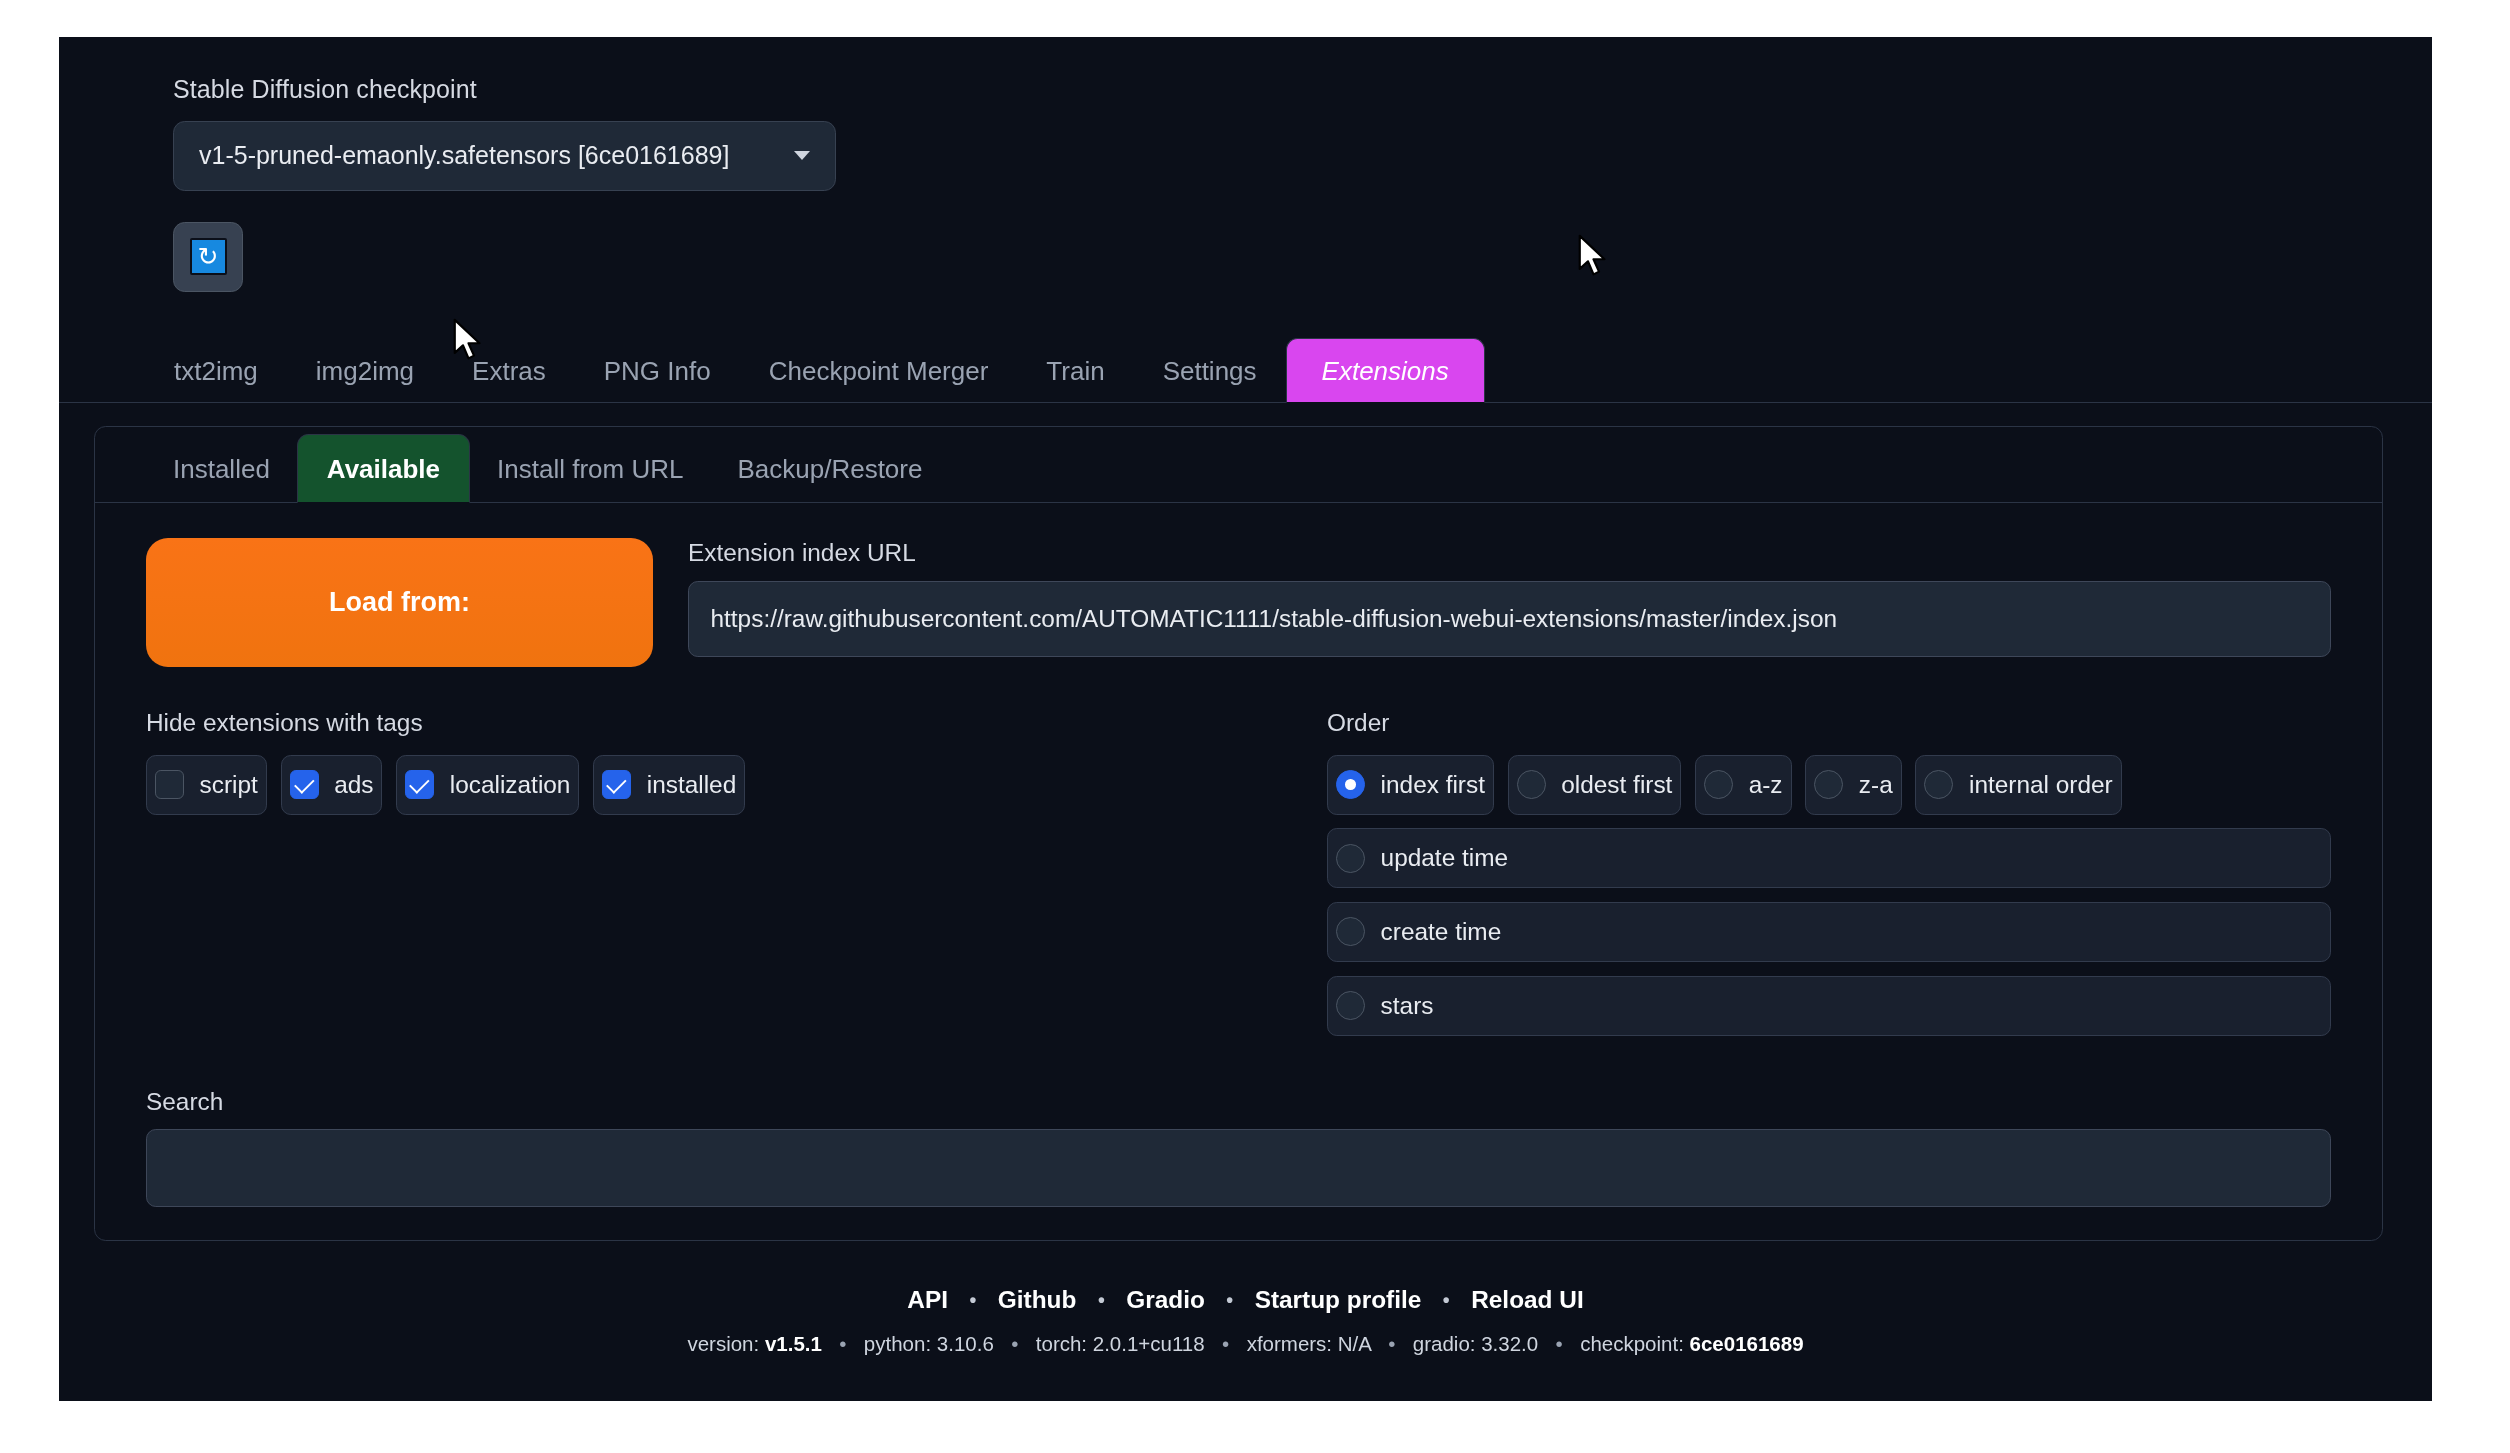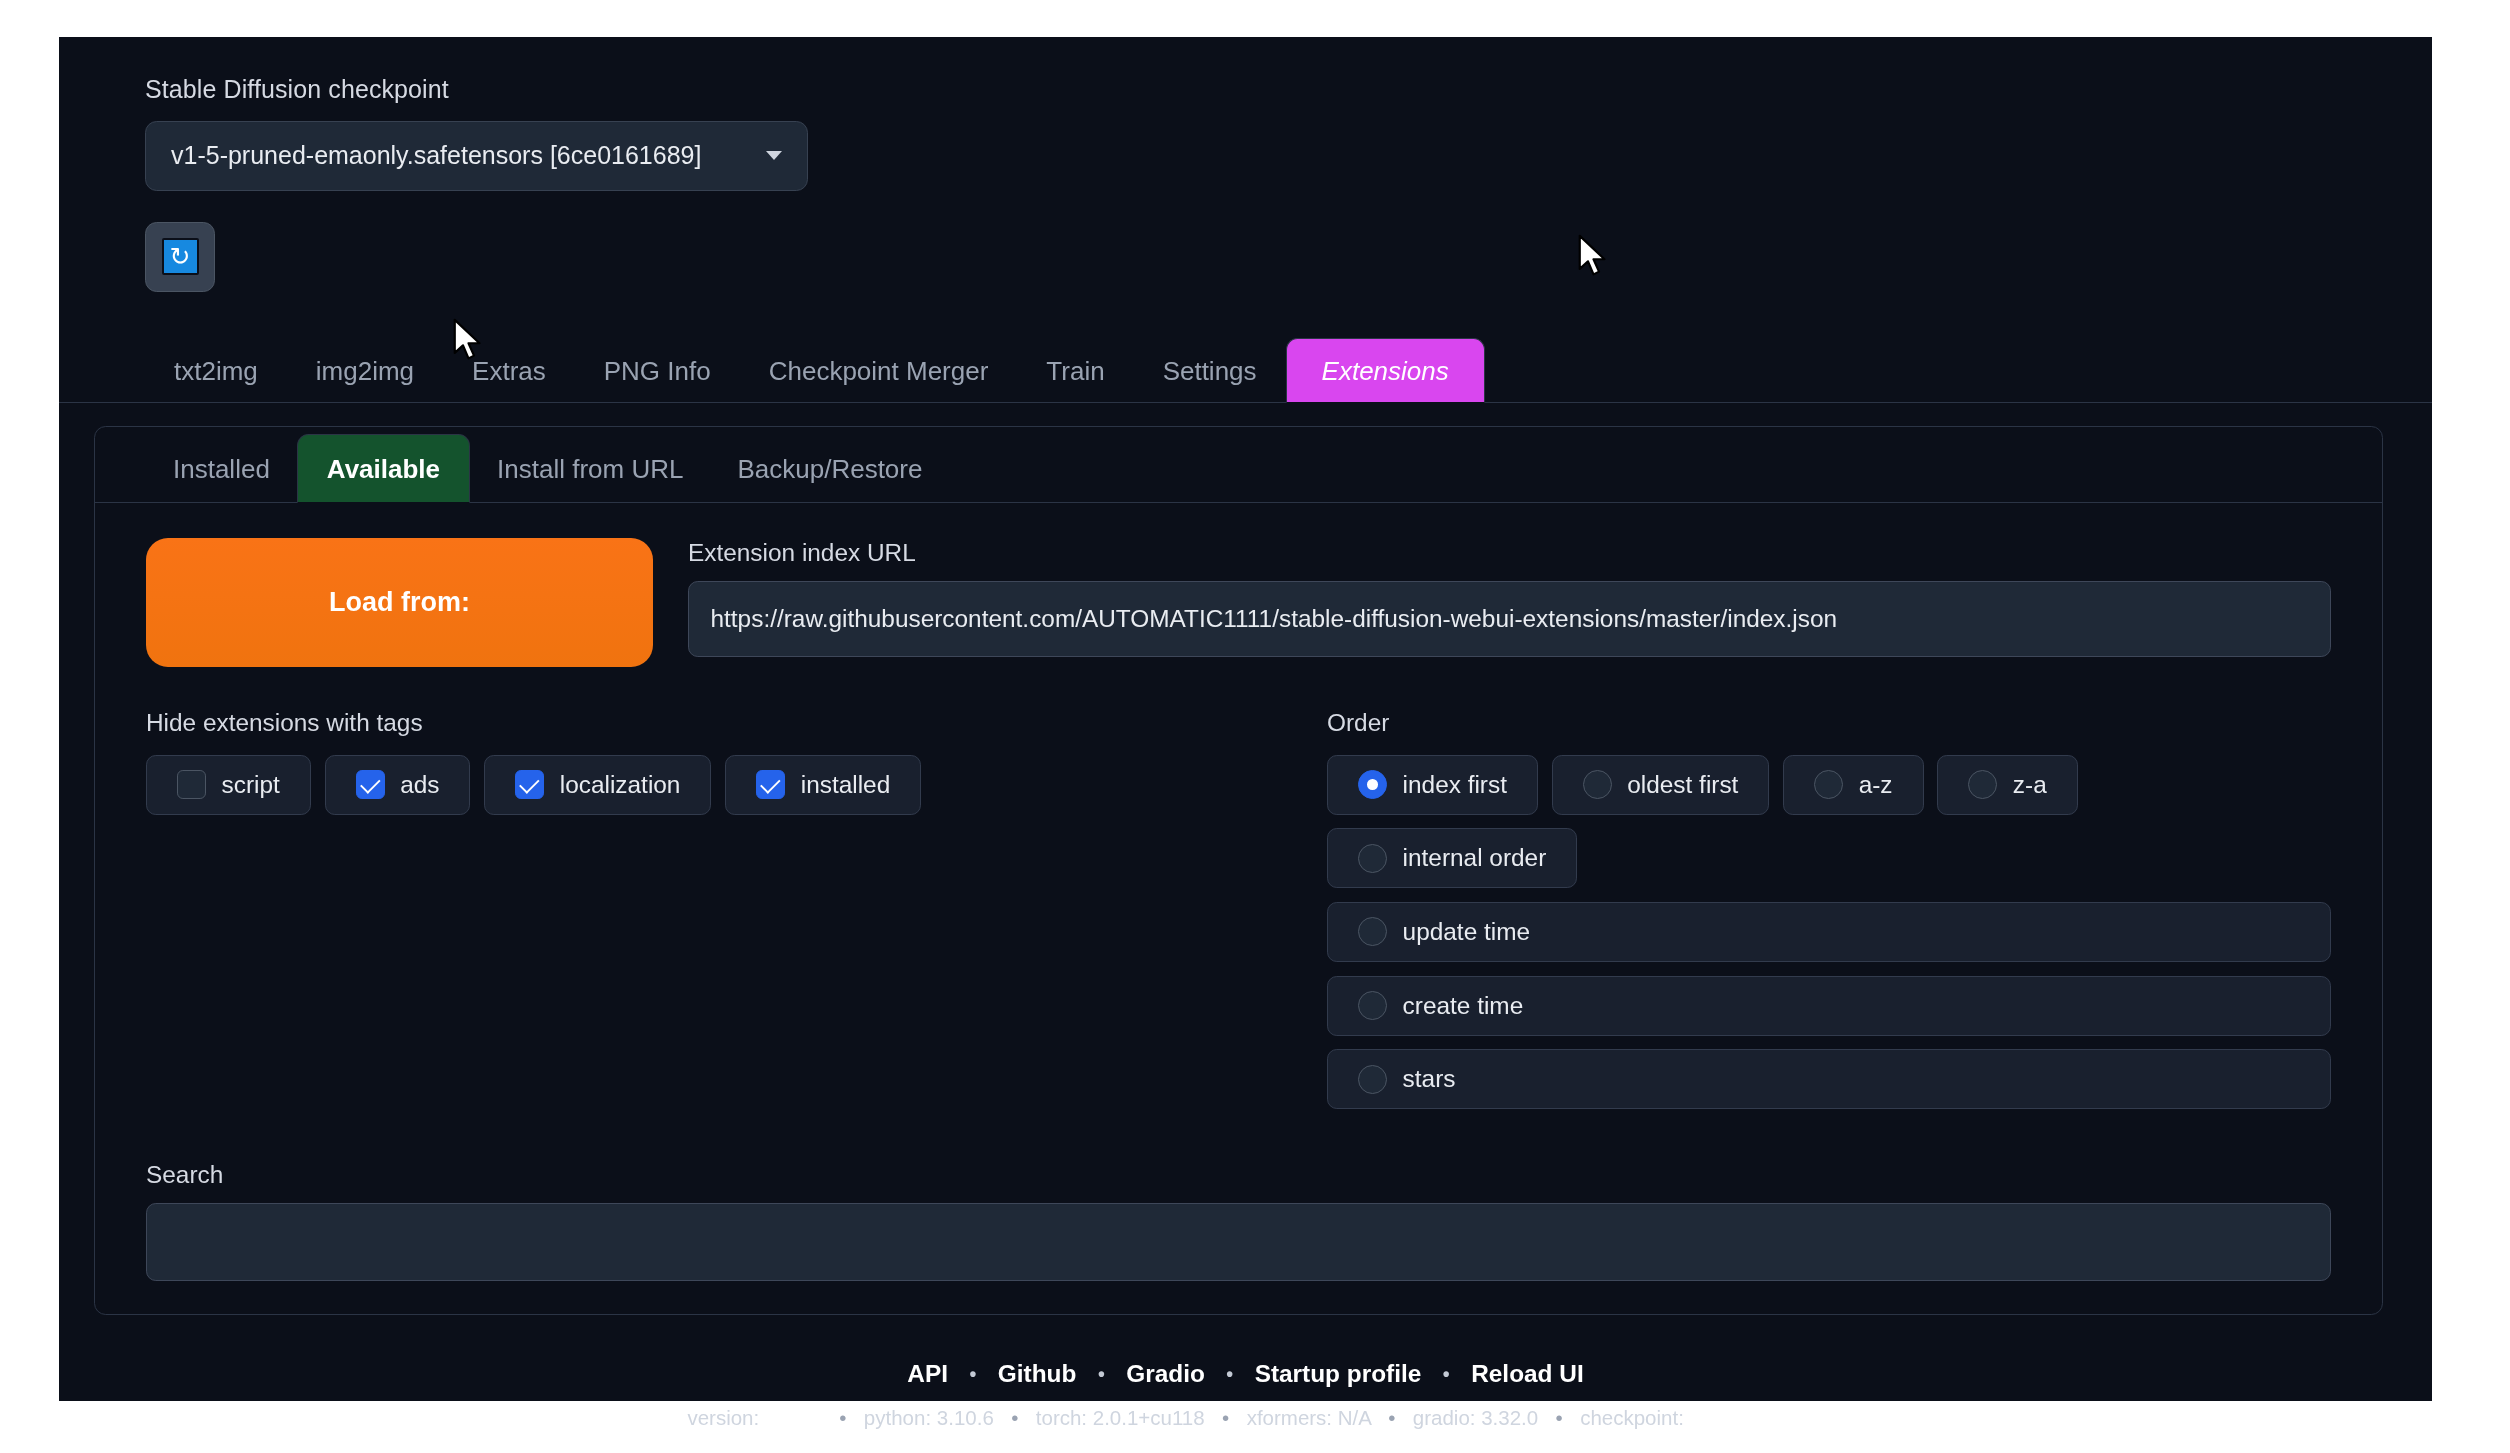--- a/index.html
+++ b/index.html
@@ -15,21 +15,21 @@
   #app {
     position: absolute;
     left: 59px;
     top: 37px;
     width: 2373px;
     height: 1364px;
     background: #0b0f19;
   }
 
   
-  .ckpt-wrap { padding: 37px 8px 0 86px; }
+  .ckpt-wrap { padding: 37px 8px 0 86px; margin-left: 28px; }
 
   .ckpt-label {
     color: #d6dae3;
     font-size: 25px;
     line-height: 31px;
     margin-bottom: 15.6px;
     letter-spacing: 0.1px;
   }
 
   .ckpt-row { display: flex; align-items: flex-start; gap: 31px; flex-direction: column; }
@@ -188,21 +188,21 @@
   .pill-row { display: flex; flex-wrap: wrap; gap: 13.7px; }
 
   .pill {
     background: #19202e;
     border: 1px solid #323b4d;
     border-radius: 9.8px;
     height: 60px;
     display: flex;
     align-items: center;
     gap: 15.6px;
-    padding: 0 30px;
+    padding: 0 8px;
     color: #e9ecf1;
     font-size: 24.4px;
     white-space: nowrap;
   }
 
   .cb {
     width: 29px; height: 29px;
     border-radius: 5.9px;
     border: 1px solid #4b5563;
     background: #1f2937;

